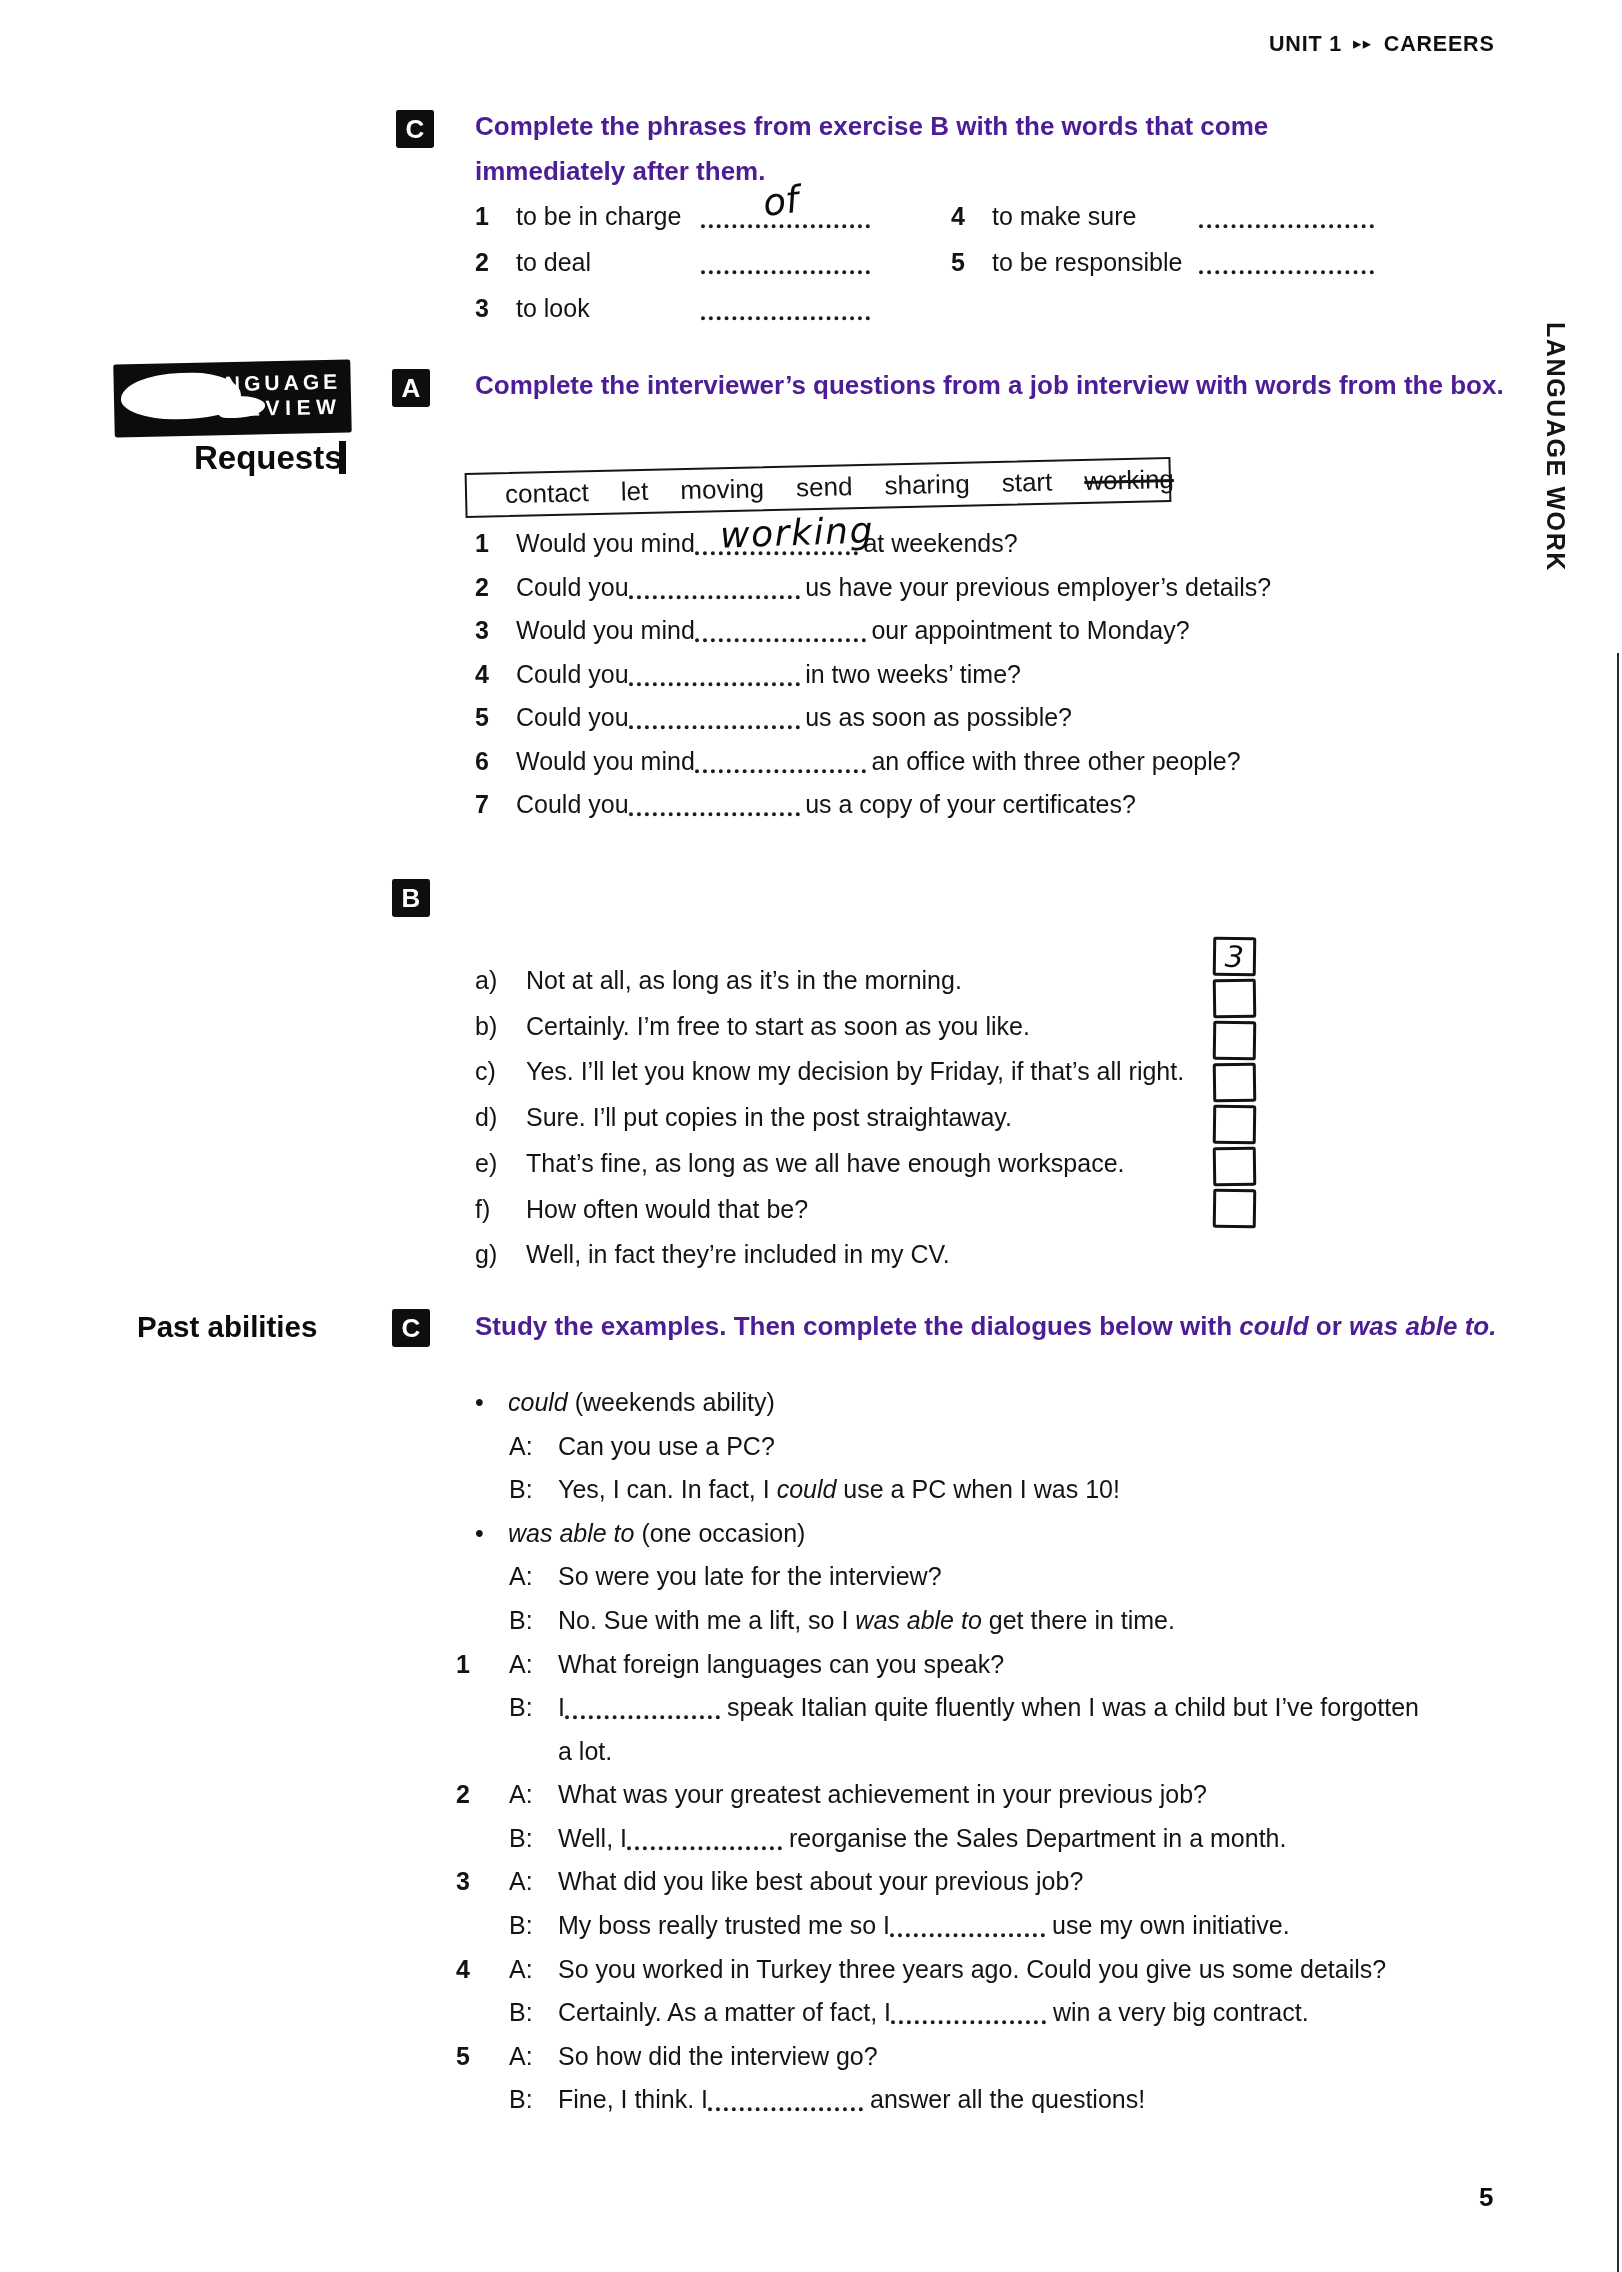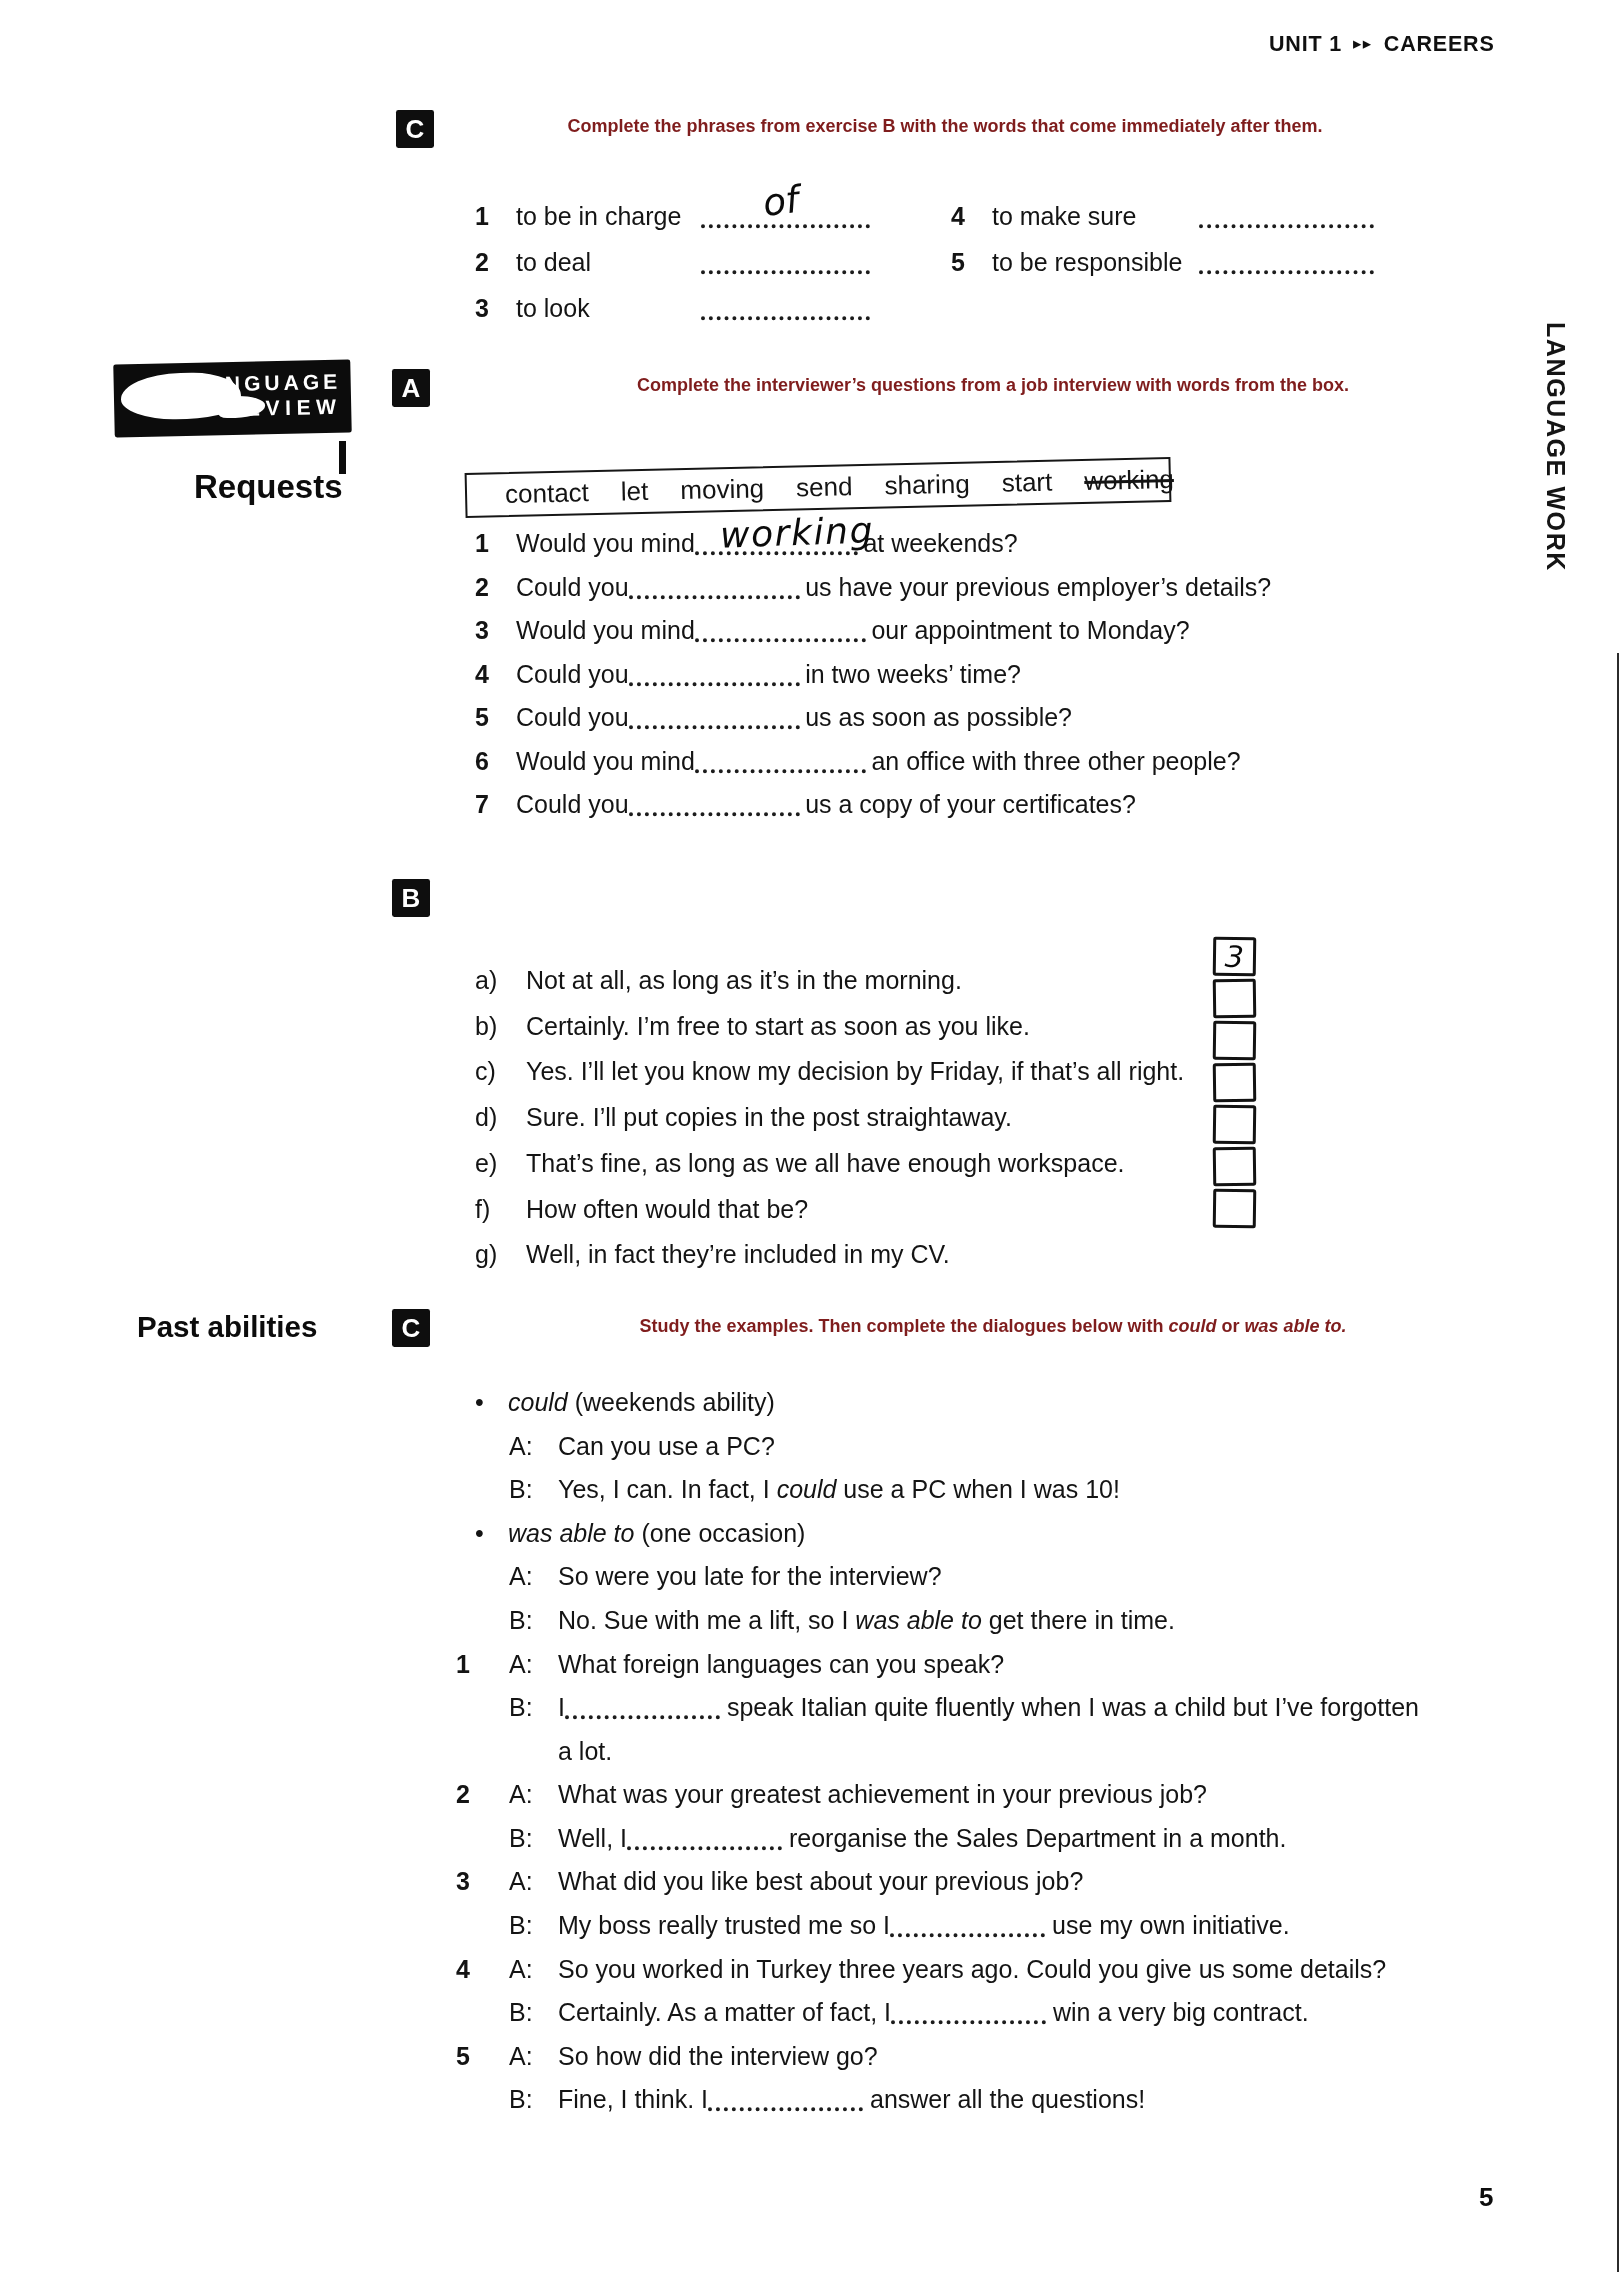--- a/index.html
+++ b/index.html
@@ -14,34 +14,34 @@
        font-weight:700;font-size:21.5px;letter-spacing:0.8px;color:#101010;white-space:nowrap;}
   .hdr .arrows{font-size:16.7px;letter-spacing:1.6px;transform:translateY(-1.6px);}
   
   .vlabel{position:absolute;left:1541px;top:322px;height:239px;writing-mode:vertical-rl;
           font-weight:700;font-size:25px;letter-spacing:1.6px;color:#151515;white-space:nowrap;}
   .edge-line{position:absolute;left:1617px;top:653px;width:2.4px;height:1619px;background:#2b2b2b;}
   
   .badge{position:absolute;width:38px;height:38px;background:#0e0e0e;color:#ffffff;
          font-weight:700;font-size:26px;display:flex;align-items:center;justify-content:center;
          border-radius:2.4px;}
-  .ex-title{position:absolute;font-weight:700;font-size:18px;line-height:45px;color:#7f1d1d;text-align:center;}
+  .ex-title{position:absolute;font-weight:700;font-size:26px;line-height:45px;color:#4c1d95;}
   .ex-title .it{font-style:italic;}
   
   .rev{position:absolute;left:114px;top:362px;width:237px;height:73px;background:#0c0c0c;
        border-radius:2.4px;transform:rotate(-1.2deg);}
   .rev .blob{position:absolute;left:7.2px;top:9.6px;width:120px;height:46px;background:#ffffff;
        border-radius:55% 45% 50% 50% / 60% 55% 45% 50%;}
   .rev .blob:after{content:"";position:absolute;right:-24px;bottom:0px;width:48px;height:22px;
        background:#ffffff;border-radius:30% 70% 75% 25% / 45% 55% 65% 35%;}
   .rev .txt{position:absolute;right:9.6px;top:8.8px;text-align:right;color:#ffffff;
        font-weight:700;font-size:21px;line-height:25px;}
   .rev .l1{letter-spacing:4px;}
   .rev .l2{letter-spacing:5.6px;}
-  .req{position:absolute;left:194px;top:439px;font-weight:700;font-size:33px;color:#0c0c0c;margin-top:29px;}
+  .req{position:absolute;left:194px;top:439px;font-weight:700;font-size:33px;color:#0c0c0c;}
   .req-bar{position:absolute;left:339px;top:441px;width:7.2px;height:33px;background:#0c0c0c;}
   .past{position:absolute;left:129px;top:1310px;font-weight:700;font-size:29.5px;color:#0c0c0c;margin-left:8px;}
   
   .row{position:absolute;left:0;white-space:nowrap;font-size:25px;}
   .num{display:inline-block;width:41px;font-weight:700;}
   .phr{display:inline-block;}
   .dots{display:inline-block;height:8px;border-bottom:4px dotted #1c1c1c;
         transform:translateY(3.2px);}
   .after{margin-left:5.6px;}
   

